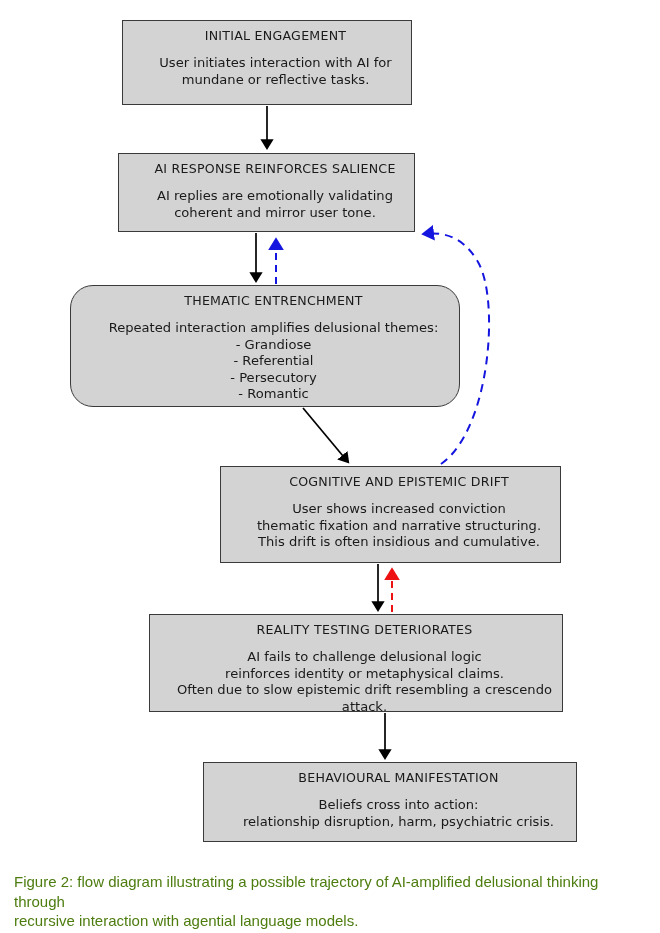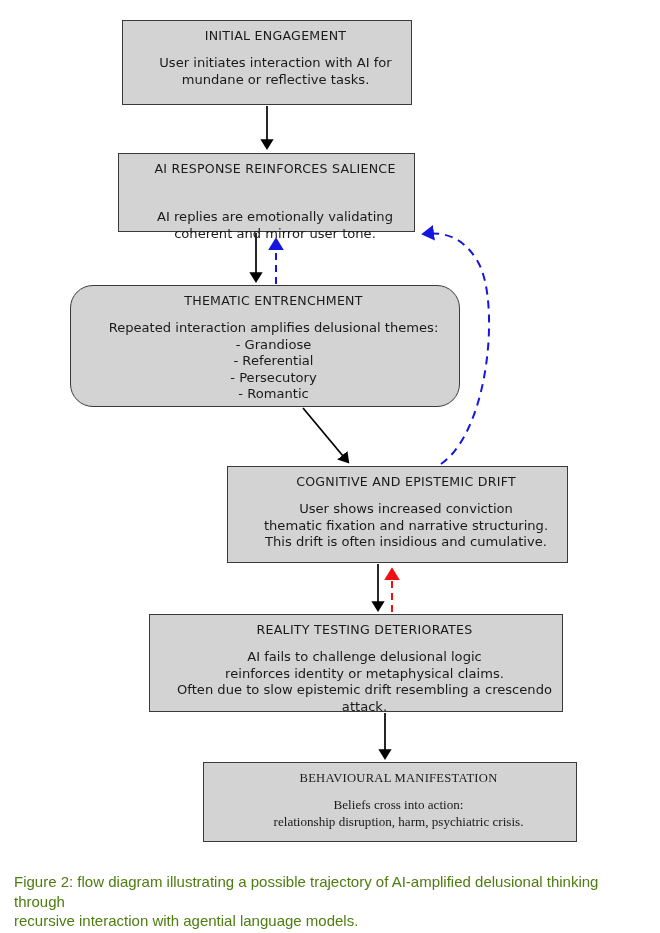--- a/index.html
+++ b/index.html
@@ -57,25 +57,25 @@
   .node-body {
     margin-top: 11px;
     font-size: 13.1px;
     line-height: 16.5px;
     white-space: pre-line;
     color: #1a1a1a;
   }
 
   
   #node-initial-engagement   { left:122px; top:20px;  width:290px; height:85px; }
-  #node-ai-response          { left:118px; top:153px; width:297px; height:79px;gap:21px; }
+  #node-ai-response          { left:118px; top:153px; width:297px; height:79px; }
   #node-thematic-entrenchment{ left:70px;  top:285px; width:390px; height:122px;border-radius:23px; }
-  #node-cognitive-drift      { left:227px; top:466px; width:341px; height:97px; }
+  #node-cognitive-drift      { left:220px; top:466px; width:341px; height:97px; }
   #node-reality-testing      { left:149px; top:614px; width:414px; height:98px; }
-  #node-behavioural-manifest { left:203px; top:762px; width:374px; height:80px;font-family:Liberation Serif, serif; }
+  #node-behavioural-manifest { left:203px; top:762px; width:374px; height:80px; }
 
   #caption {
     position: absolute;
     left: 14px;
     top: 872px;
     width: 634px;
     font-family: "Liberation Sans", sans-serif;
     font-size: 15px;
     line-height: 19.5px;
     color: #4d7c0f;

